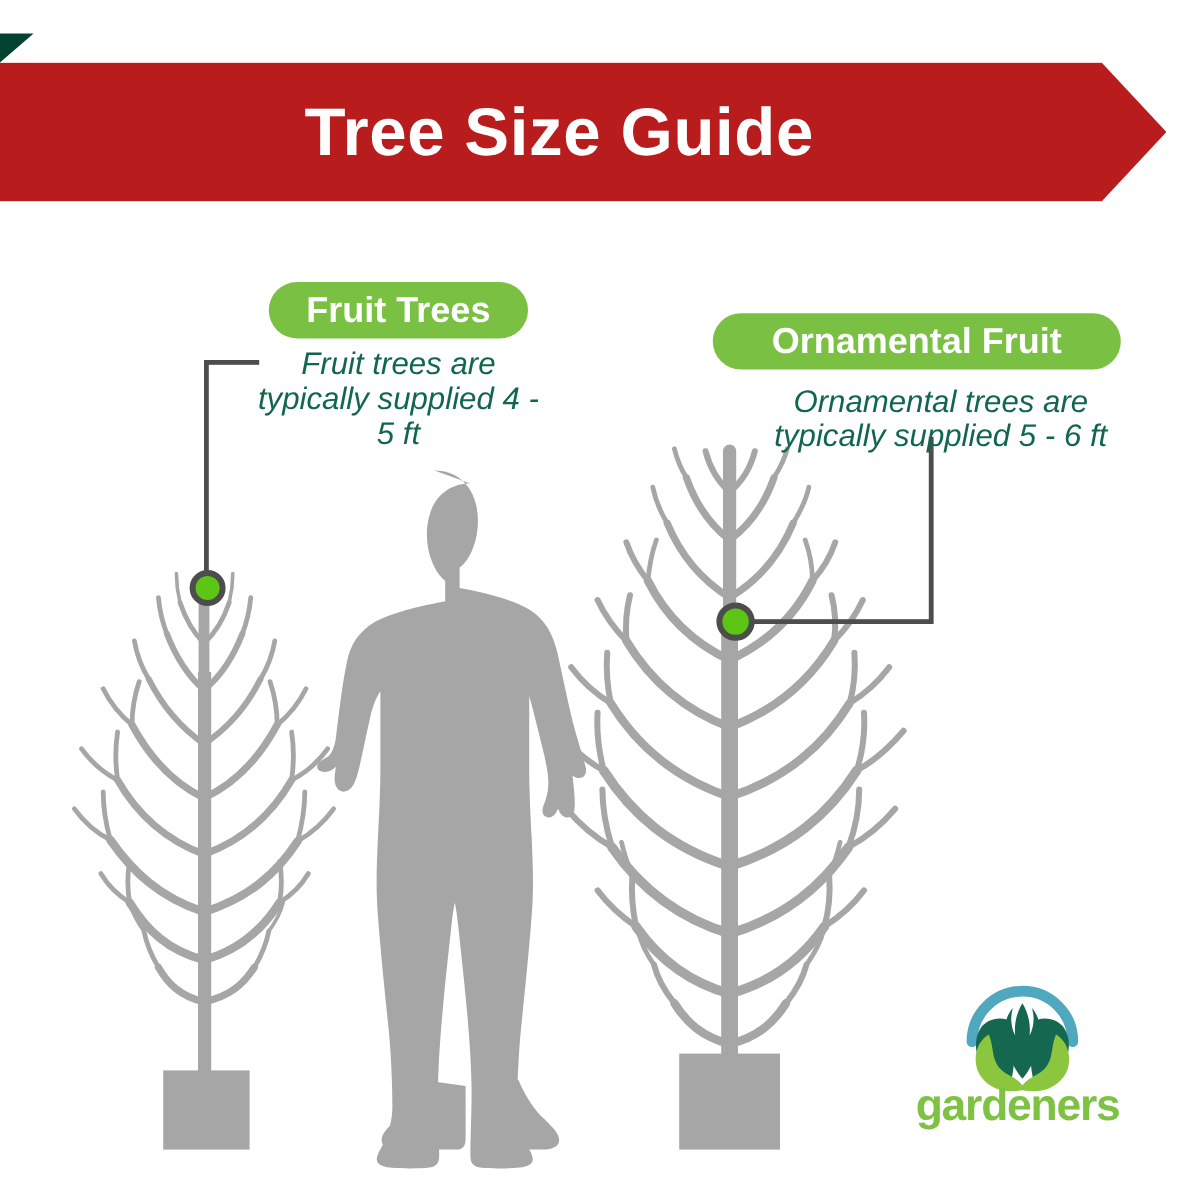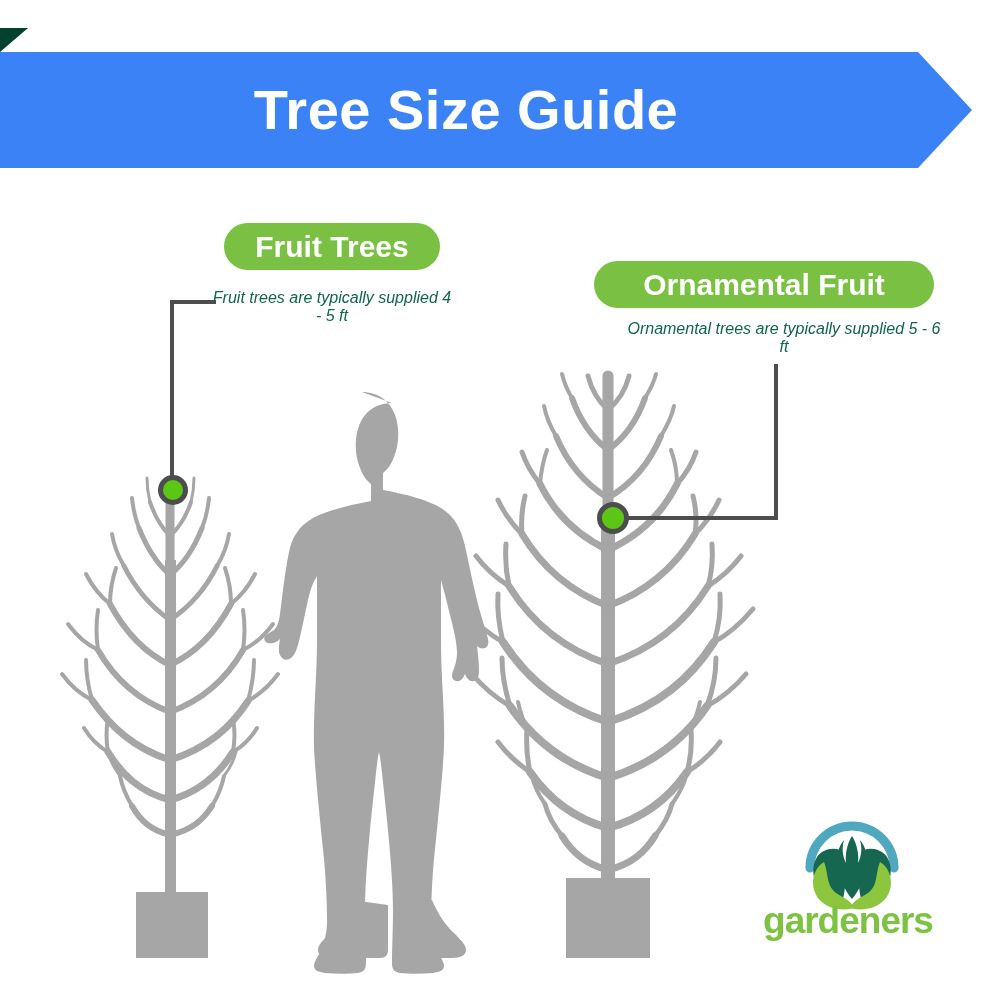--- a/index.html
+++ b/index.html
@@ -31,21 +31,21 @@
     height: 0;
     border-left: 28px solid #02422F;
     border-bottom: 24px solid transparent;
   }
   #banner-ribbon {
     position: absolute;
     left: 0;
     top: 24px;
     width: 972px;
     height: 116px;
-    background: #3b82f6;
+    background: #b91c1c;
     -webkit-clip-path: polygon(0 0, 918px 0, 972px 58px, 918px 116px, 0 116px);
     clip-path: polygon(0 0, 918px 0, 972px 58px, 918px 116px, 0 116px);
     display: flex;
     align-items: center;
     justify-content: center;
   }
   #banner-title {
     color: #ffffff;
     font-size: 56px;
     font-weight: bold;
@@ -63,29 +63,29 @@
     font-weight: bold;
     border-radius: 26px;
     display: flex;
     align-items: center;
     justify-content: center;
     line-height: 1;
     height: 47px;
     box-sizing: border-box;
     padding: 0 22px;
   }
-  #badge-fruit { left: 224px; top: 223px; width: 216px; text-align: right; }
+  #badge-fruit { left: 224px; top: 235px; width: 216px; text-align: right; }
   #badge-ornamental { left: 594px; top: 261px; width: 340px; }
 
   .caption {
     position: absolute;
     color: #11664E;
     font-family: "Liberation Sans", sans-serif;
     font-style: italic;
-    font-size: 16px;
+    font-size: 26px;
     line-height: 1.12;
     text-align: center;
   }
   #caption-fruit { left: 212px; top: 289px; width: 240px; }
   #caption-ornamental { left: 624px; top: 320px; width: 320px; }
 
   
   .leader {
     position: absolute;
     background: #4D4D4D;

